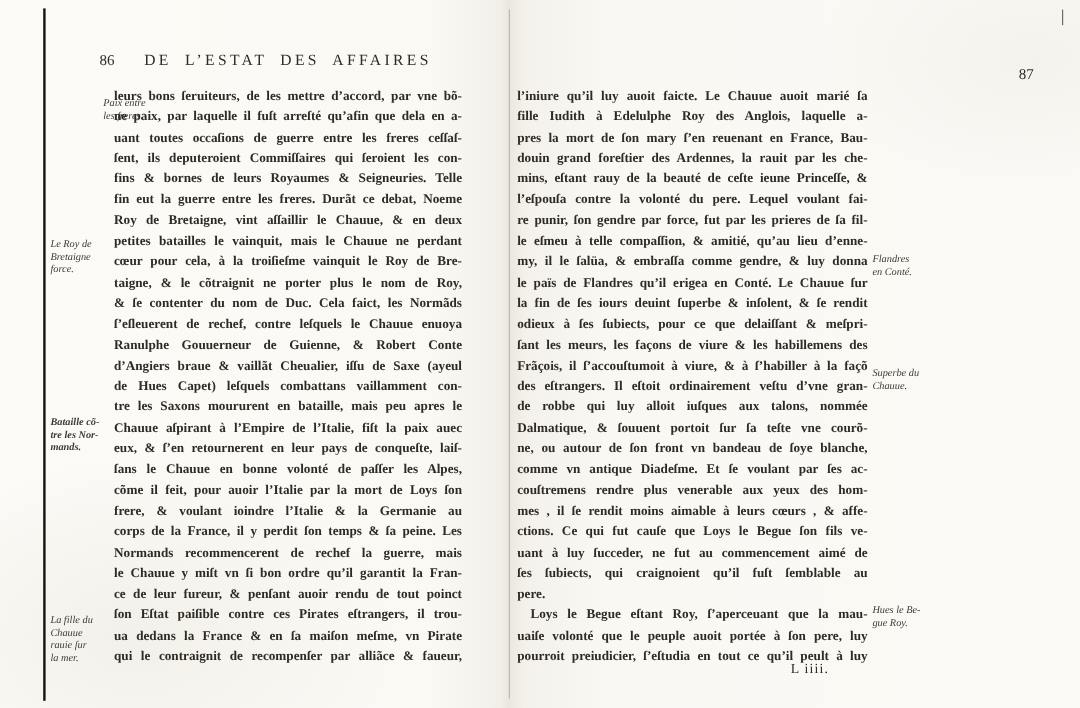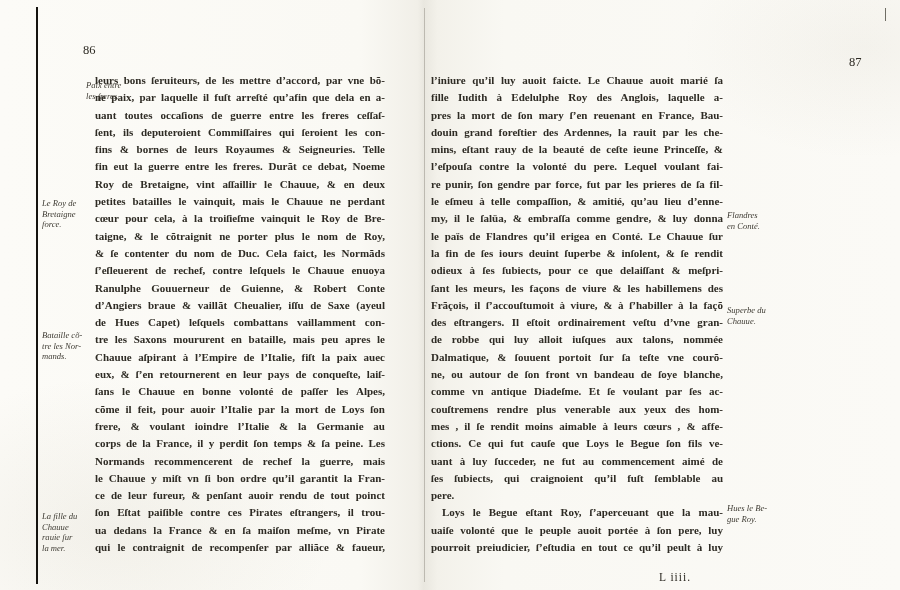--- a/index.html
+++ b/index.html
@@ -41,42 +41,43 @@
   .body-left  { left: 95px;  width: 290px; }
   .body-right { left: 431px; width: 292px; }
 
   .note {
     position: absolute; font-style: italic;
     font-size: 8.6px; line-height: 10.6px;
     white-space: pre-line; color: #3e3b33;
   }
   .n-l1 { left: 42px;  top: 80px;  width: 52px; margin-left: 44px; }
   .n-l2 { left: 42px;  top: 198px; width: 52px; }
-  .n-l3 { left: 42px;  top: 330px; width: 52px; }
+  .n-l3 { left: 42px;  top: 346px; width: 52px; font-weight: bold; }
   .n-l4 { left: 42px;  top: 511px; width: 52px; font-family: Liberation Serif, serif; }
   .n-r1 { left: 727px; top: 210px; width: 56px; }
   .n-r2 { left: 727px; top: 305px; width: 56px; }
   .n-r3 { left: 727px; top: 503px; width: 56px; }
 
   .signature {
     position: absolute; left: 590px; top: 552px; width: 170px;
-    text-align: center; font-size: 11.5px; letter-spacing: 1px; color: #2e2b24; margin-top: 19px;
+    text-align: center; font-size: 11.5px; letter-spacing: 1px; color: #2e2b24;
   }
 </style>
 </head>
 <body>
 
 <div class="scan">
 
   <div class="edge-line"></div>
   <div class="gutter-line"></div>
   <div class="corner-tick"></div>
 
   <div class="pagenum pagenum-left">86</div>
 
+  <div class="running running-left">DE L’ESTAT DES AFFAIRES</div>
 
 
   <div class="pagenum pagenum-right">87</div>
 
   <div class="note n-l1">Paix entre
 les freres.</div>
 
   <div class="note n-l2">Le Roy de
 Bretaigne
 force.</div>

